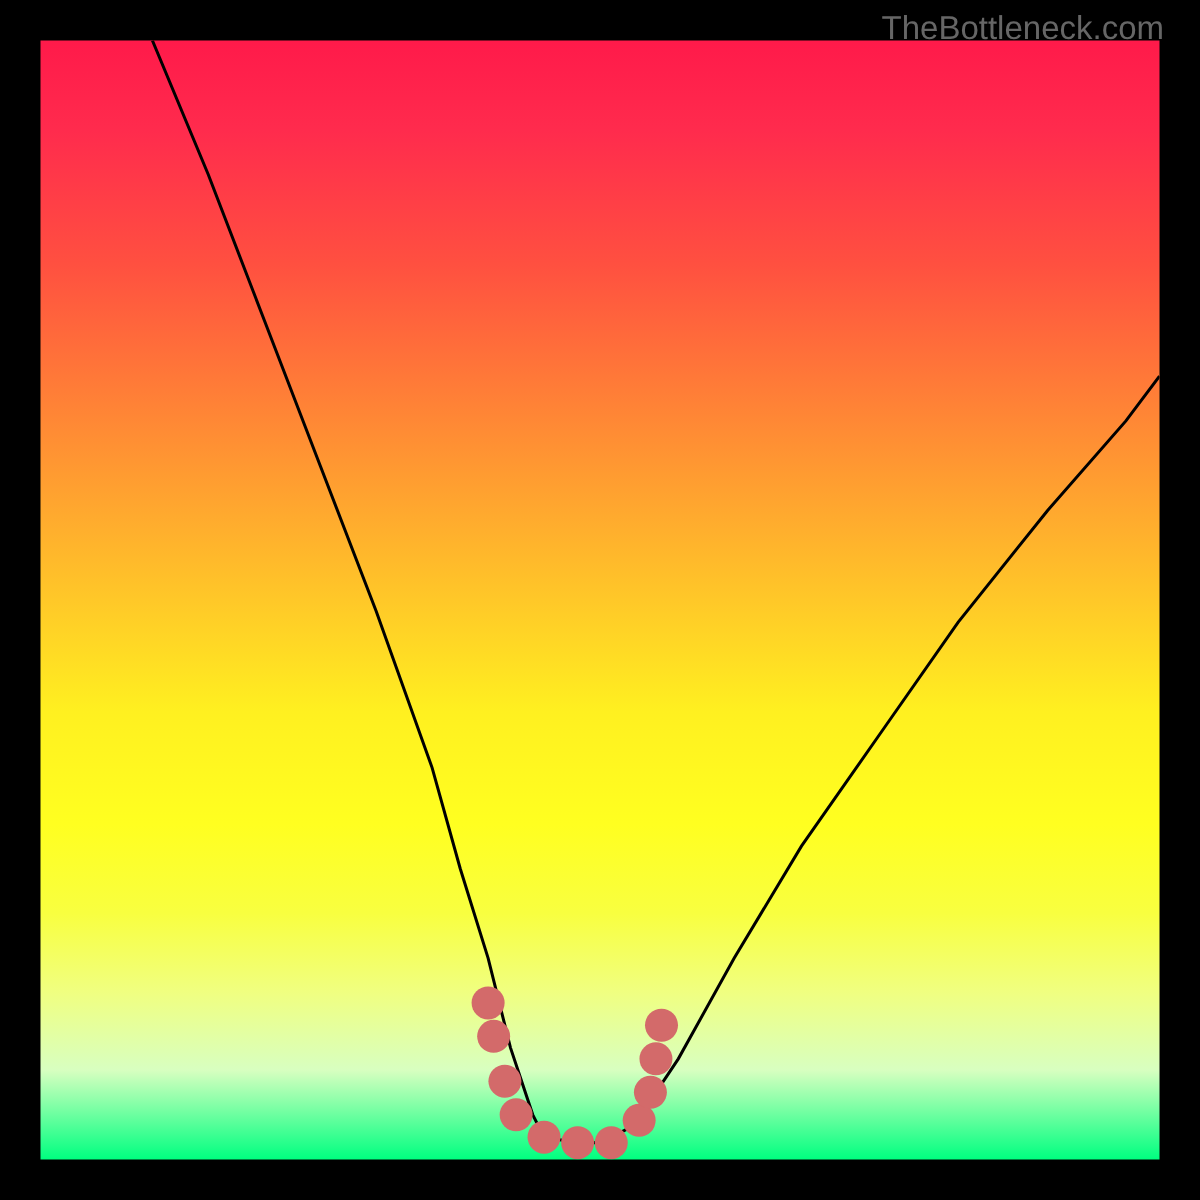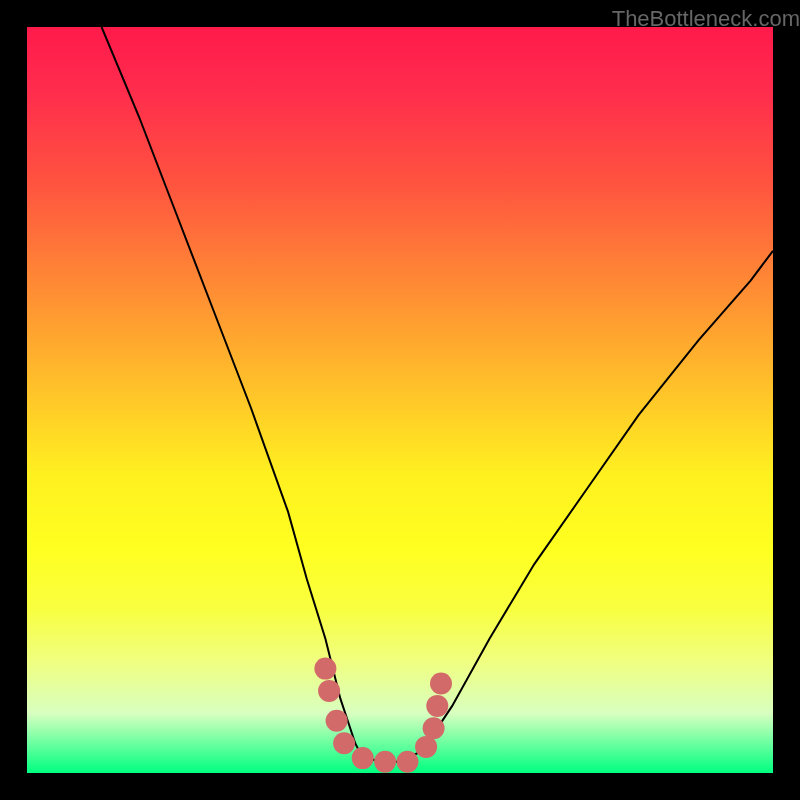--- a/index.html
+++ b/index.html
@@ -28,21 +28,21 @@
       #ffff20 70%,
       #f8ff40 78%,
       #f0ff80 85%,
       #d8ffc0 92%,
       #00ff80 100%
     );
   }
   .watermark {
     position: absolute;
     top: 6px;
-    right: 0;
+    right: 24px;
     color: #666;
     font-size: 22px;
     z-index: 10;
   }
   svg.overlay {
     position: absolute;
     left: 27px;
     top: 27px;
     width: 746px;
     height: 746px;

